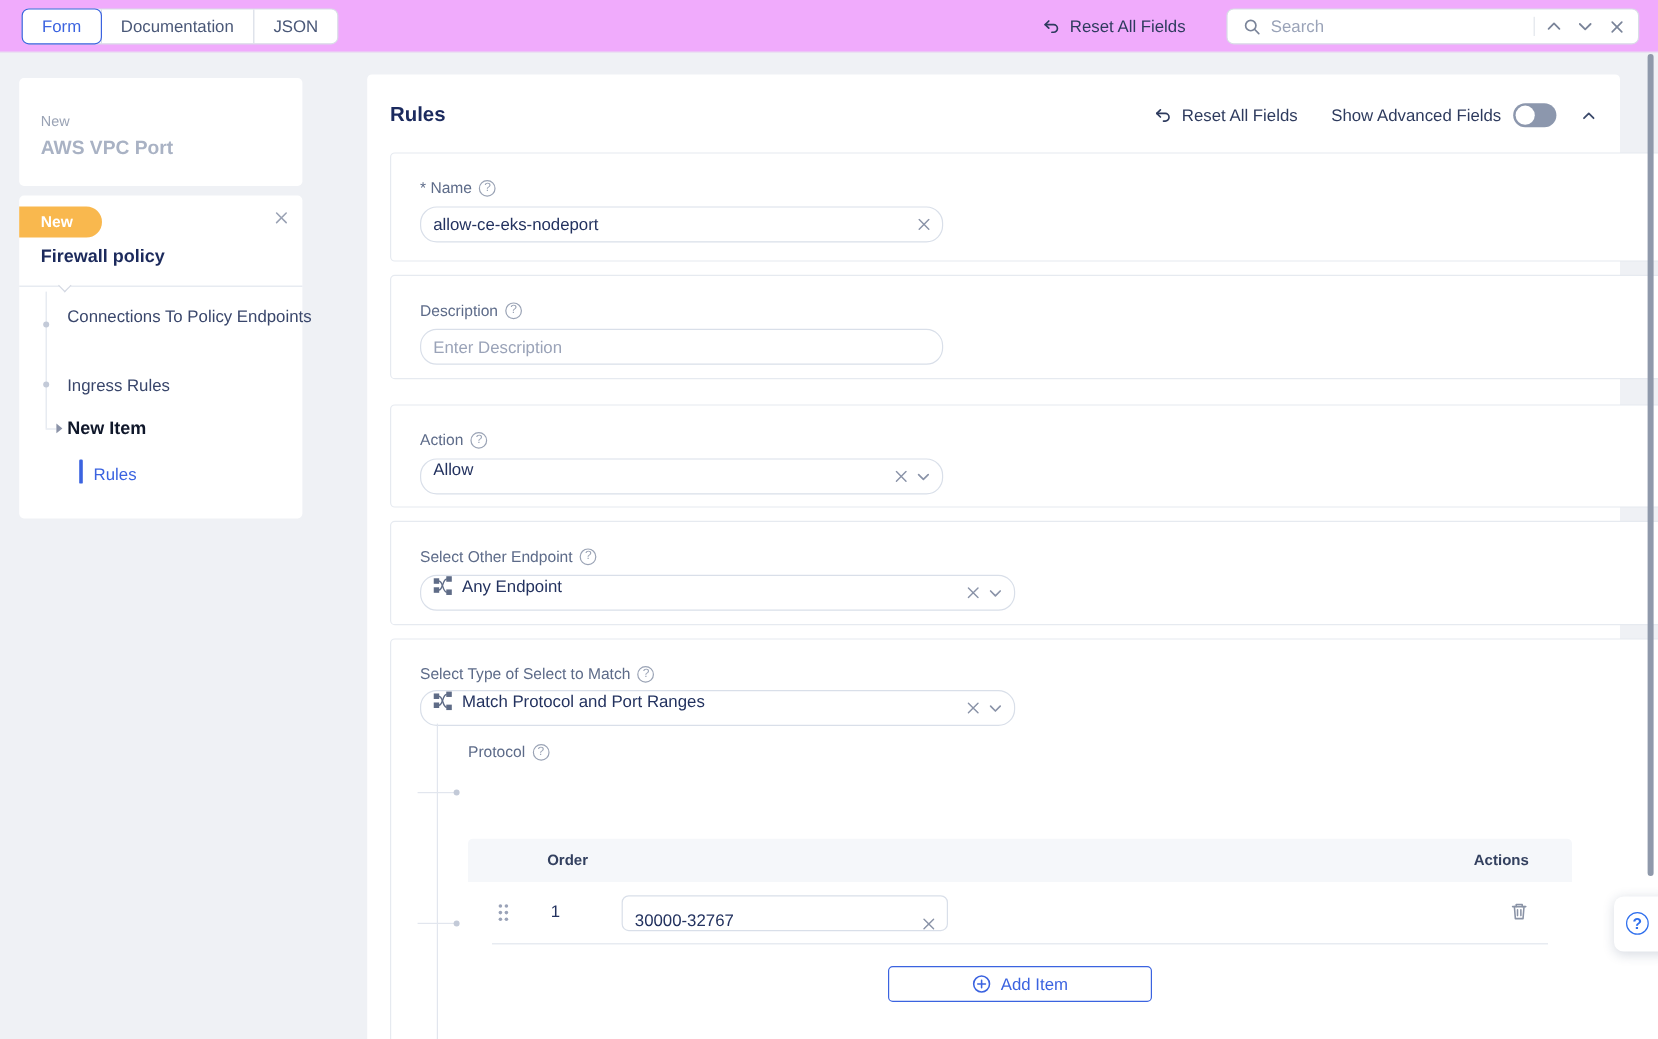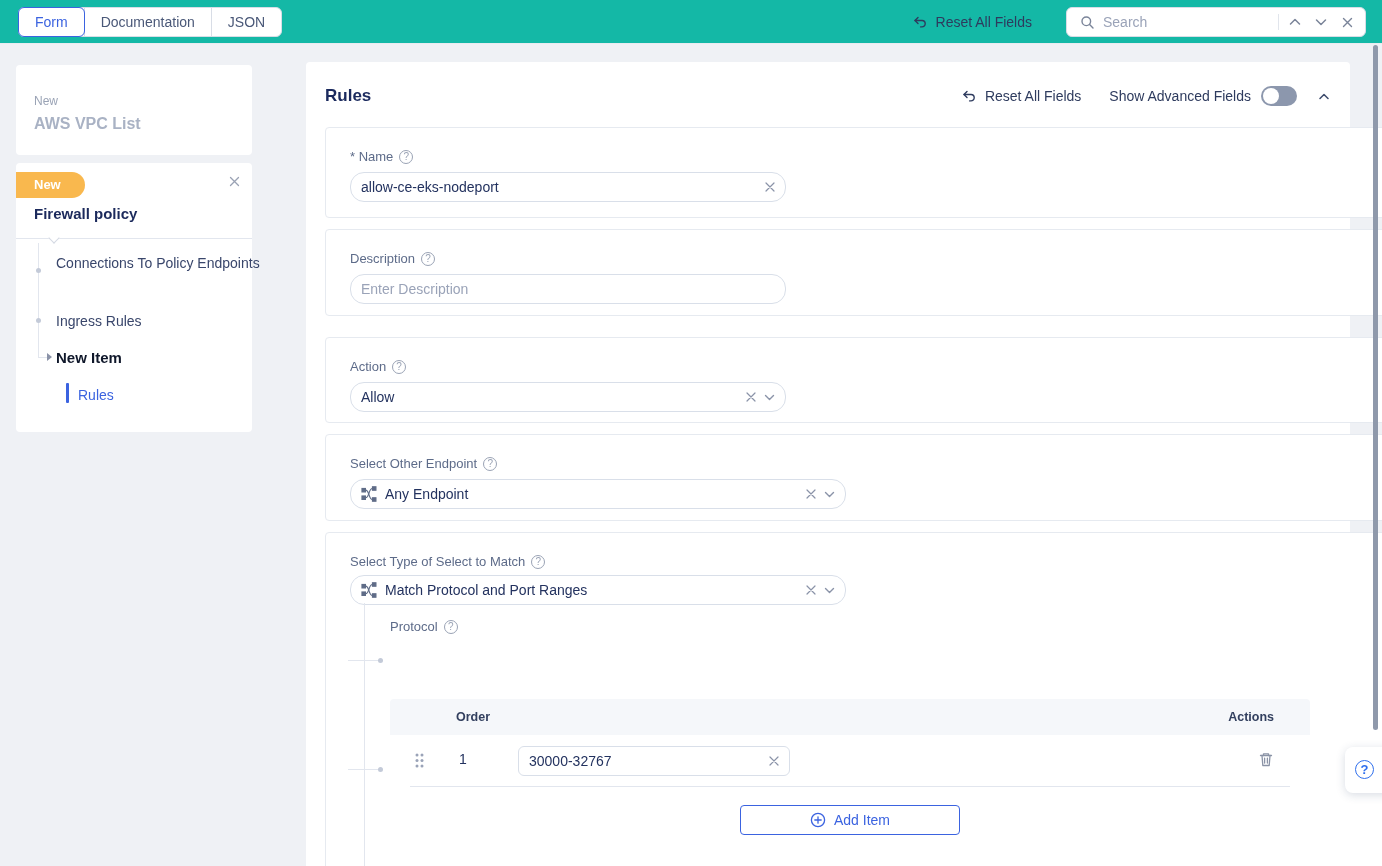--- a/index.html
+++ b/index.html
@@ -1,28 +1,28 @@
 <!DOCTYPE html>
 <html><head>
 <meta charset="utf-8">
 <style>
   * { margin:0; padding:0; box-sizing:border-box; }
   html,body { width:1382px; height:866px; overflow:hidden; }
   body { font-family:"Liberation Sans","DejaVu Sans",sans-serif; background:#eff1f5; color:#2c3a5d; }
   #app { position:relative; width:1382px; height:866px; }
 
   
-  .topbar { position:absolute; left:0; top:0; width:1382px; height:44px; background:#14b8a6; border-bottom:1px solid #e9ebf0; z-index:5; }
+  .topbar { position:absolute; left:0; top:0; width:1382px; height:44px; background:#f0abfc; border-bottom:1px solid #e9ebf0; z-index:5; }
   .tabs { position:absolute; left:18px; top:7px; height:30px; display:flex; border:1px solid #d8dde6; border-radius:6px; background:#fff; }
   .tab { padding:0 16px; line-height:28px; font-size:14px; color:#4a5878; border-left:1px solid #d8dde6; cursor:pointer; white-space:nowrap; }
   .tab:first-child { border-left:none; }
   .tab.active { color:#3b63e0; border:1px solid #3b63e0; border-radius:6px; margin:-1px; line-height:28px; background:#fff; position:relative; z-index:1; }
   .topbar-right { position:absolute; right:16px; top:7px; height:30px; display:flex; align-items:center; gap:34px; }
   .reset-top { display:flex; align-items:center; gap:8px; font-size:14px; color:#2e3b5e; cursor:pointer; }
-  .searchbox { width:300px; height:30px; border:1px solid #d8dde6; border-radius:6px; display:flex; align-items:center; padding:0 8px 0 10px; gap:6px; background:#fff; }
+  .searchbox { width:344px; height:30px; border:1px solid #d8dde6; border-radius:6px; display:flex; align-items:center; padding:0 8px 0 10px; gap:6px; background:#fff; }
   .searchbox input { border:none; outline:none; flex:1; font-size:14px; color:#2c3a5d; font-family:inherit; min-width:0; }
   .searchbox input::placeholder { color:#9aa3b8; }
   .vdiv { width:1px; height:16px; background:#e1e5ec; }
   .icon-btn { display:flex; align-items:center; justify-content:center; width:20px; height:20px; cursor:pointer; }
 
   
   .side-card { position:absolute; background:#fff; border-radius:4px; width:236px; left:16px; }
   #side1 { top:65px; height:90px; }
   .side-eyebrow { position:absolute; left:18px; top:29px; font-size:12px; color:#9aa3b5; }
   .side-parent-title { position:absolute; left:18px; top:50px; font-size:16px; font-weight:bold; color:#a9b2c4; }
@@ -49,41 +49,41 @@
   .ph-reset { display:flex; align-items:center; gap:8px; font-size:14px; color:#2e3b5e; cursor:pointer; }
   .ph-adv { margin-left:28px; font-size:14px; color:#2e3b5e; }
   .toggle { margin-left:10px; width:36px; height:20px; border-radius:10px; background:#8c97ad; position:relative; cursor:pointer; }
   .toggle .knob { position:absolute; left:2px; top:2px; width:16px; height:16px; border-radius:50%; background:#fff; }
   .collapse-caret { margin-left:22px; cursor:pointer; display:flex; }
 
   .card { position:absolute; left:19px; width:1082px; background:#fff; border:1px solid #e6eaf0; border-radius:4px; }
   .field-label { position:absolute; left:24px; top:21px; font-size:13px; color:#5d6b89; display:flex; align-items:center; gap:6px; white-space:nowrap; }
   .help { width:14px; height:14px; border:1px solid #9aa3b5; border-radius:50%; color:#9aa3b5; font-size:10px; display:inline-flex; align-items:center; justify-content:center; flex:0 0 auto; }
   .help::after { content:"?"; }
-  .inputwrap { position:absolute; left:24px; top:44px; height:30px; border:1px solid #d9dfe9; border-radius:14px; background:#fff; display:flex; align-items:center; padding:0 10px; gap:8px; }
+  .inputwrap { position:absolute; left:24px; top:44px; height:30px; border:1px solid #d9dfe9; border-radius:14px; background:#fff; display:flex; padding:0 10px; gap:8px; }
   .inputwrap input { border:none; outline:none; flex:1; font-size:14px; color:#23325f; font-family:inherit; min-width:0; background:transparent; }
   .inputwrap input::placeholder { color:#9aa3b8; }
   .clear-x, .chev { display:flex; align-items:center; cursor:pointer; flex:0 0 auto; }
   .sel-text { flex:1; font-size:14px; color:#23325f; white-space:nowrap; overflow:hidden; }
   .w436 { width:436px; } .w496 { width:496px; }
 
   
   .c5-vline { position:absolute; left:38px; top:70px; bottom:0; width:1px; background:#e2e6ee; }
   .c5-branch { position:absolute; left:22px; width:32px; height:1px; background:#e2e6ee; }
   .c5-dot { position:absolute; left:52px; width:5px; height:5px; border-radius:50%; background:#c3cad8; }
   .sub-label { position:absolute; left:64px; top:86px; font-size:13px; color:#5d6b89; display:flex; align-items:center; gap:6px; }
 
   .ptable { position:absolute; left:64px; top:166px; width:920px; }
   .ptable-head { height:36px; background:#f5f7fa; border-radius:4px 4px 0 0; position:relative; }
   .th { position:absolute; top:0; line-height:36px; font-size:12.5px; font-weight:bold; color:#33405f; display:flex; align-items:center; gap:6px; height:36px; }
   .ptable-row { height:52px; position:relative; }
   .row-border { position:absolute; left:20px; right:20px; bottom:0; height:1px; background:#e2e6ee; }
   .drag-handle { position:absolute; left:24px; top:17px; cursor:grab; }
   .order-val { position:absolute; left:69px; top:16px; font-size:14px; color:#23325f; }
-  .row-input { left:128px; top:11px; width:272px; position:absolute; height:30px; border:1px solid #d9dfe9; border-radius:6px; display:flex; align-items:center; padding:0 10px; gap:8px; }
+  .row-input { left:128px; top:11px; width:272px; position:absolute; height:30px; border:1px solid #d9dfe9; border-radius:6px; display:flex; align-items:flex-end; padding:0 10px; gap:8px; }
   .row-input input { border:none; outline:none; flex:1; font-size:14px; color:#23325f; font-family:inherit; min-width:0; }
   .trash { position:absolute; right:36px; top:16px; cursor:pointer; display:flex; }
   .add-item { position:absolute; left:414px; top:272px; width:220px; height:30px; border:1px solid #3b63e0; border-radius:4px; background:#fff; color:#3b63e0; font-size:14px; display:flex; align-items:center; justify-content:center; gap:8px; cursor:pointer; font-family:inherit; }
 
   
   .scroll-thumb { position:absolute; left:1373px; top:45px; width:5px; height:685px; background:#8f99ab; border-radius:3px; z-index:6; }
   .help-fab { position:absolute; left:1345px; top:747px; width:48px; height:46px; background:#fff; border-radius:8px; box-shadow:0 2px 10px rgba(40,60,100,.18); z-index:6; cursor:pointer; }
   .help-fab .q { position:absolute; left:10px; top:13px; width:19px; height:19px; border:1.5px solid #2f6fed; border-radius:50%; color:#2f6fed; font-size:13px; font-weight:bold; display:flex; align-items:center; justify-content:center; }
   .help-fab .q::after { content:"?"; }
   svg { display:block; }
@@ -132,21 +132,21 @@
           <svg width="11" height="11" viewBox="0 0 11 11" stroke="#7a8499" stroke-width="1.4" stroke-linecap="round">
               <path d="M1.5 1.5 L9.5 9.5 M9.5 1.5 L1.5 9.5"></path>
             </svg>
         </span>
       </div>
     </div>
   </div>
 
   <div class="side-card" id="side1">
     <div class="side-eyebrow">New</div>
-    <div class="side-parent-title">AWS VPC List</div>
+    <div class="side-parent-title">AWS VPC Port</div>
   </div>
 
   <div class="side-card" id="side2">
     <div class="badge-new">New</div>
     <span class="side-close">
       <svg width="11" height="11" viewBox="0 0 11 11" stroke="#9aa2b4" stroke-width="1.3" stroke-linecap="round">
           <path d="M1.5 1.5 L9.5 9.5 M9.5 1.5 L1.5 9.5"></path>
         </svg>
     </span>
     <div class="side-title">Firewall policy</div>

